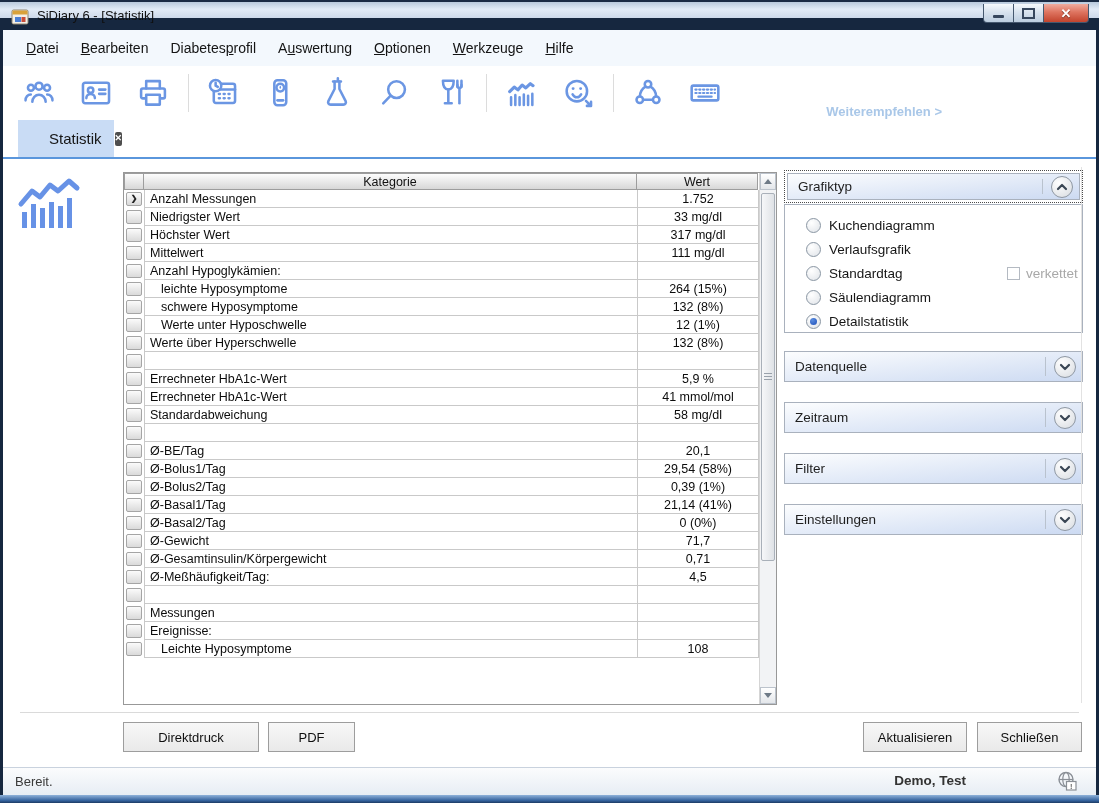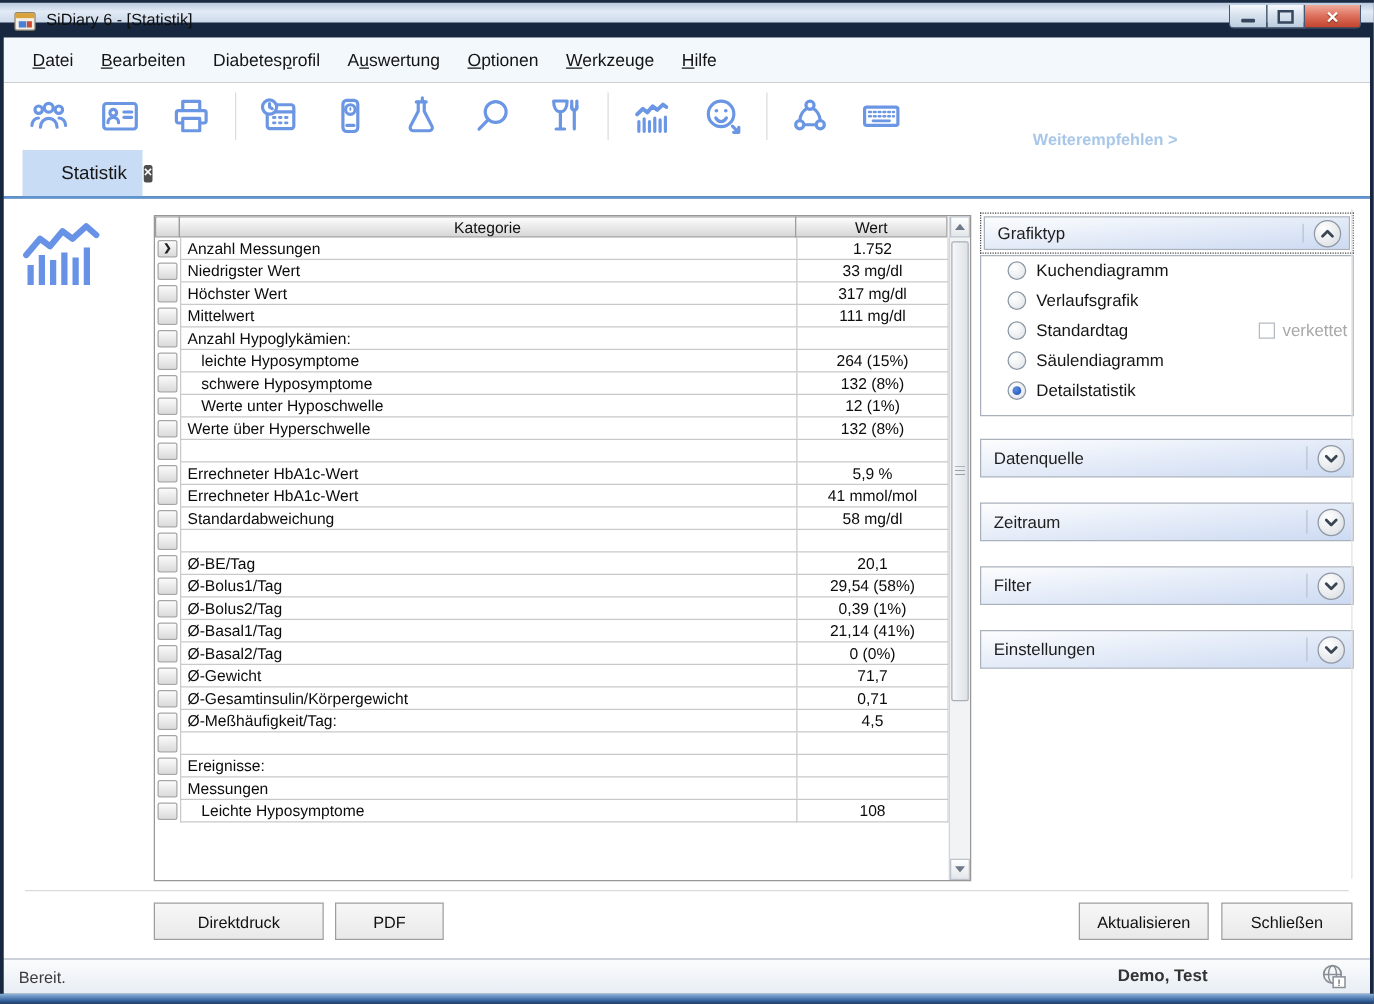--- a/index.html
+++ b/index.html
@@ -82,21 +82,21 @@
     background:linear-gradient(to bottom right,#fcfdfe,#ccdaf2);display:flex;align-items:center;padding-left:10px;}
   .panel-header.collapsed{position:absolute;left:781px;width:299px;height:31px;}
   .panel-title{font-size:13.5px;color:#1e1e1e;}
   .panel-divider{position:absolute;right:36px;top:5px;bottom:5px;width:1px;background:#b9c2ce;}
   .chev-btn{position:absolute;right:6px;top:50%;transform:translateY(-50%);width:22px;height:22px;border-radius:50%;
     background:radial-gradient(circle at 35% 30%,#ffffff,#d7dbe0);border:1px solid #8f98a3;box-sizing:border-box;
     display:flex;align-items:center;justify-content:center;}
   .chev-btn svg{stroke:#3a4654;stroke-width:2.2;fill:none;stroke-linecap:round;stroke-linejoin:round;}
   .grafik-body{position:absolute;left:781px;top:45px;width:299px;height:129px;border:1px solid #a9b1bd;
     box-sizing:border-box;background:#fff;padding-top:4px;}
-  .radio-row{position:relative;height:24px;display:flex;align-items:flex-start;margin-left:21px;}
+  .radio-row{position:relative;height:24px;display:flex;align-items:flex-end;margin-left:21px;}
   .radio{width:13px;height:13px;border-radius:50%;border:1px solid #8a96a3;box-sizing:content-box;
     background:radial-gradient(circle at 35% 30%,#ffffff,#dfe3e8);margin-right:8px;position:relative;flex:none;}
   .radio.sel::after{content:"";position:absolute;inset:3px;border-radius:50%;
     background:radial-gradient(circle at 35% 30%,#5a8de0,#1d4fb8);}
   .rlabel{font-size:13.5px;color:#161616;white-space:nowrap;}
   .cbwrap{position:absolute;left:201px;display:flex;align-items:center;}
   .checkbox{width:13px;height:13px;border:1px solid #b4bac2;background:#fff;margin-right:6px;box-sizing:border-box;}
   .cblabel{font-size:13.5px;color:#a8a8a8;}
   
   .bottom-sep{position:absolute;left:17px;right:17px;top:553px;height:1px;background:#dadada;}
@@ -433,28 +433,28 @@
               <div class="tsel">
                 <div class="tselbtn"></div>
               </div>
               <div class="tcat"></div>
               <div class="tval"></div>
             </div>
             <div class="trow">
               <div class="tsel">
                 <div class="tselbtn"></div>
               </div>
+              <div class="tcat">Messungen</div>
+              <div class="tval"></div>
+            </div>
+            <div class="trow">
+              <div class="tsel">
+                <div class="tselbtn"></div>
+              </div>
               <div class="tcat">Ereignisse:</div>
-              <div class="tval"></div>
-            </div>
-            <div class="trow">
-              <div class="tsel">
-                <div class="tselbtn"></div>
-              </div>
-              <div class="tcat">Messungen</div>
               <div class="tval"></div>
             </div>
             <div class="trow">
               <div class="tsel">
                 <div class="tselbtn"></div>
               </div>
               <div class="tcat ind">Leichte Hyposymptome</div>
               <div class="tval">108</div>
             </div>
           </div>

